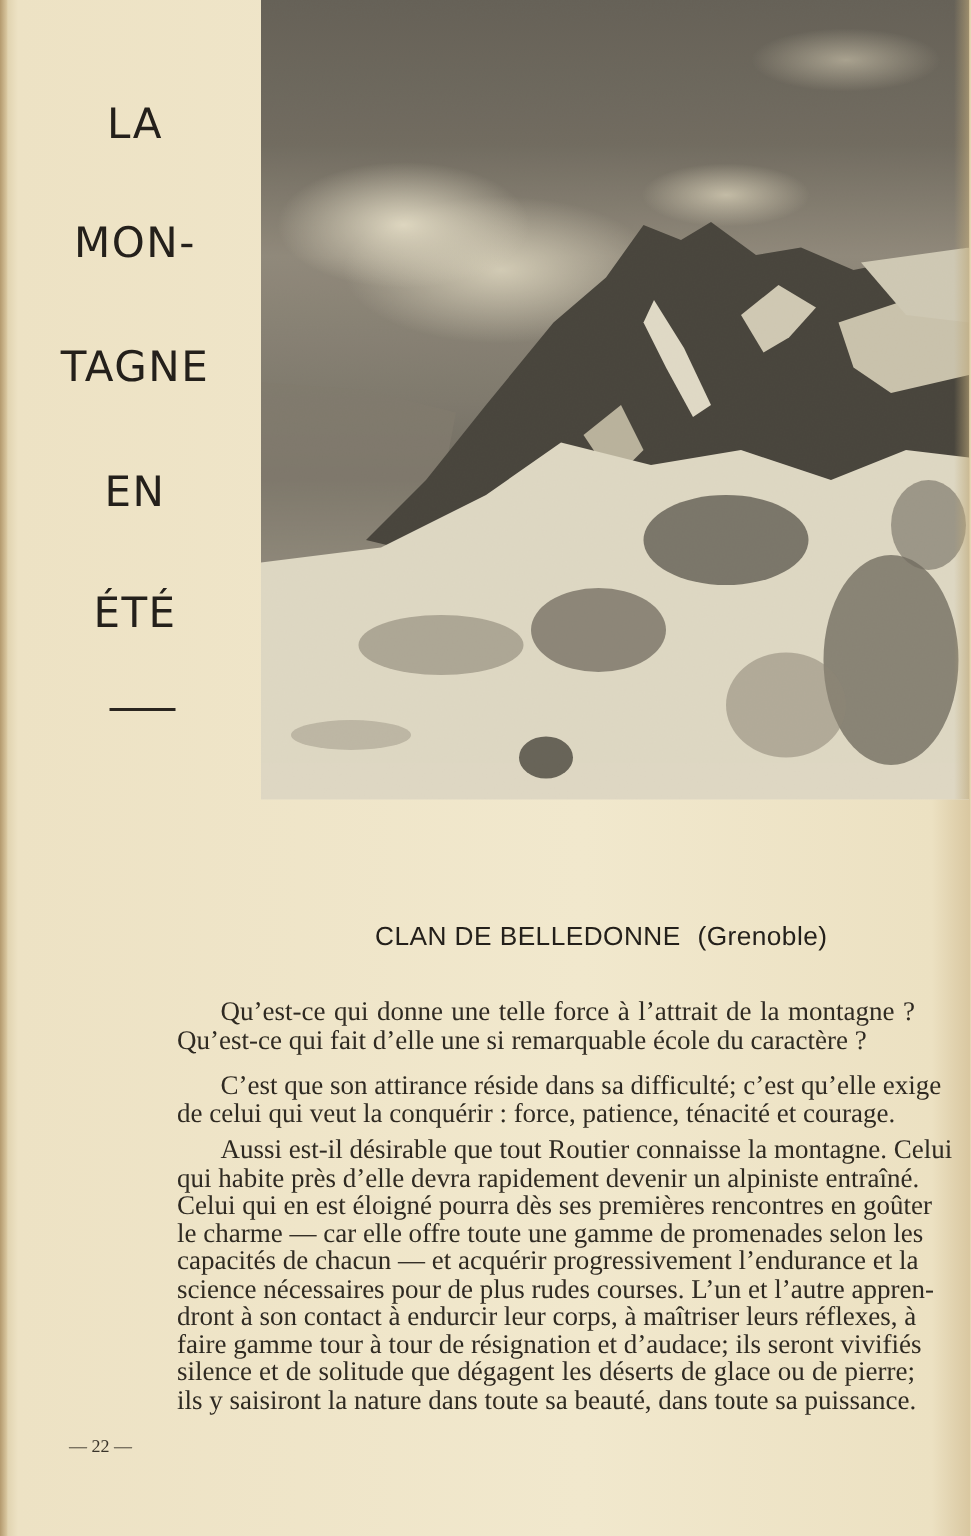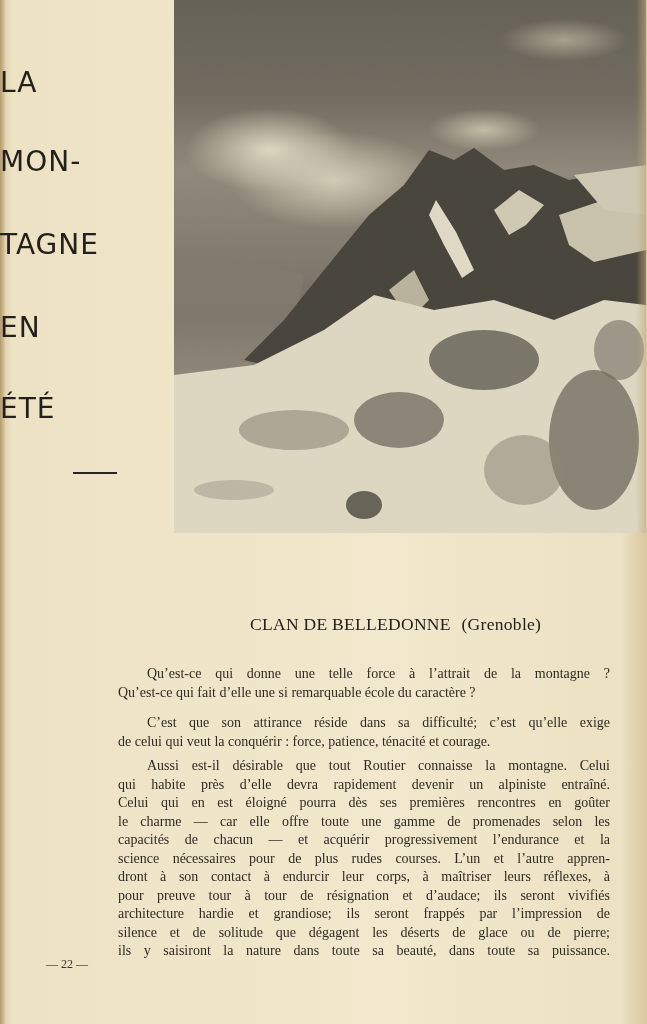--- a/index.html
+++ b/index.html
@@ -6,49 +6,49 @@
   body {
     width: 647px; height: 1024px; overflow: hidden; position: relative;
     background: #efe5c9;
     background-image: linear-gradient(90deg, #d8c9a2 0px, #ede2c4 12px, #f1e8cd 60%, #ece1c2 96%, #d9c7a0 100%);
     font-family: "Liberation Serif", serif; color: #2d2821;
   }
   .page-edge-left { position: absolute; left: 0; top: 0; width: 5px; height: 1024px;
     background: linear-gradient(90deg, #b49a6e, #dccba4); }
   .title-col { position: absolute; left: 0; top: 0; width: 178px; height: 540px; }
   .title-word {
-    position: absolute; left: 0; width: 180px; text-align: left;
+    position: absolute; left: 0; width: 180px; text-align: center;
     font-family: "DejaVu Sans", sans-serif; font-size: 28px; letter-spacing: 1px;
     color: #24201b; font-weight: normal;
   }
   .title-rule { position: absolute; left: 73px; top: 472px; width: 44px; height: 2px; background: #2a251f; }
 
   .photo {
     position: absolute; left: 174px; top: 0; width: 472px; height: 533px; overflow: hidden;
     background:
       radial-gradient(ellipse 120px 60px at 95px 150px, rgba(235,228,205,0.95), rgba(235,228,205,0) 70%),
       radial-gradient(ellipse 150px 70px at 160px 180px, rgba(225,218,195,0.9), rgba(225,218,195,0) 70%),
       radial-gradient(ellipse 80px 30px at 310px 130px, rgba(220,212,188,0.8), rgba(220,212,188,0) 70%),
       radial-gradient(ellipse 90px 30px at 390px 40px, rgba(200,192,170,0.7), rgba(200,192,170,0) 70%),
       linear-gradient(180deg, #5e5a52 0%, #6b665c 18%, #8e877a 32%, #7b766b 50%, #6b675e 60%, #d8d2bf 70%, #e3dcc7 100%);
   }
   .photo svg { position: absolute; left: 0; top: 0; }
   .photo-edge { position: absolute; right: 0; top: 0; width: 10px; height: 533px;
     background: linear-gradient(90deg, rgba(0,0,0,0), rgba(190,168,120,0.6)); }
 
   .clan-header {
     position: absolute; left: 250px; top: 614px; width: 360px;
-    font-family: Liberation Serif, serif; font-size: 17.5px; color: #24201b;
+    font-family: Liberation Sans, sans-serif; font-size: 17.5px; color: #24201b;
     letter-spacing: 0.3px; white-space: nowrap;
   }
   .clan-header .space { display: inline-block; width: 6px; }
 
   .body-text {
     position: absolute; left: 118px; width: 492px;
-    font-size: 14px; line-height: 18.5px; text-align: justify; color: #2f2a22;
+    font-size: 18px; line-height: 18.5px; text-align: justify; color: #2f2a22;
   }
   .body-text .line { display: block; text-align: justify; text-align-last: justify; white-space: nowrap; }
   .body-text .line.last { text-align-last: left; font-family: Liberation Serif, serif; }
   .body-text .line.indent { padding-left: 29px; }
 
   .page-number {
     position: absolute; left: 46px; top: 957px; font-size: 12px; color: #3a342a; white-space: nowrap;
   }
 </style>
 </head>
@@ -120,19 +120,18 @@
 </div>
 
 <div class="body-text" style="top:757px">
   <span class="line indent">Aussi est-il désirable que tout Routier connaisse la montagne. Celui</span>
   <span class="line">qui habite près d’elle devra rapidement devenir un alpiniste entraîné.</span>
   <span class="line">Celui qui en est éloigné pourra dès ses premières rencontres en goûter</span>
   <span class="line">le charme — car elle offre toute une gamme de promenades selon les</span>
   <span class="line">capacités de chacun — et acquérir progressivement l’endurance et la</span>
   <span class="line">science nécessaires pour de plus rudes courses. L’un et l’autre appren-</span>
   <span class="line">dront à son contact à endurcir leur corps, à maîtriser leurs réflexes, à</span>
-  <span class="line">pour preuve tour à tour de résignation et d’audace; ils seront vivifiés</span>
-  <span class="line">architecture hardie et grandiose; ils seront frappés par l’impression de</span>
+  <span class="line">faire gamme tour à tour de résignation et d’audace; ils seront vivifiés</span>
   <span class="line">silence et de solitude que dégagent les déserts de glace ou de pierre;</span>
   <span class="line">ils y saisiront la nature dans toute sa beauté, dans toute sa puissance.</span>
 </div>
 
 <div class="page-number">— 22 —</div>
 
 </body></html>

